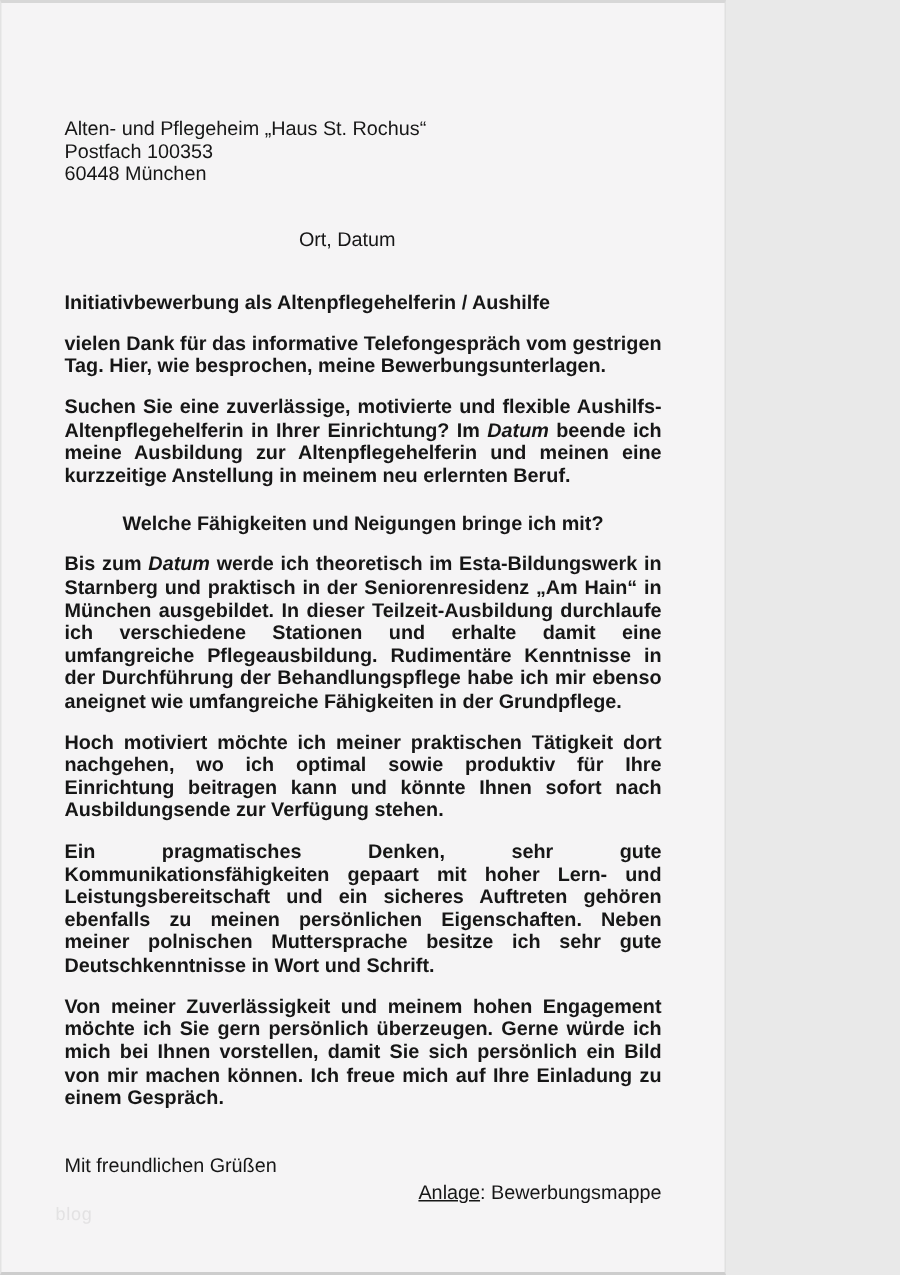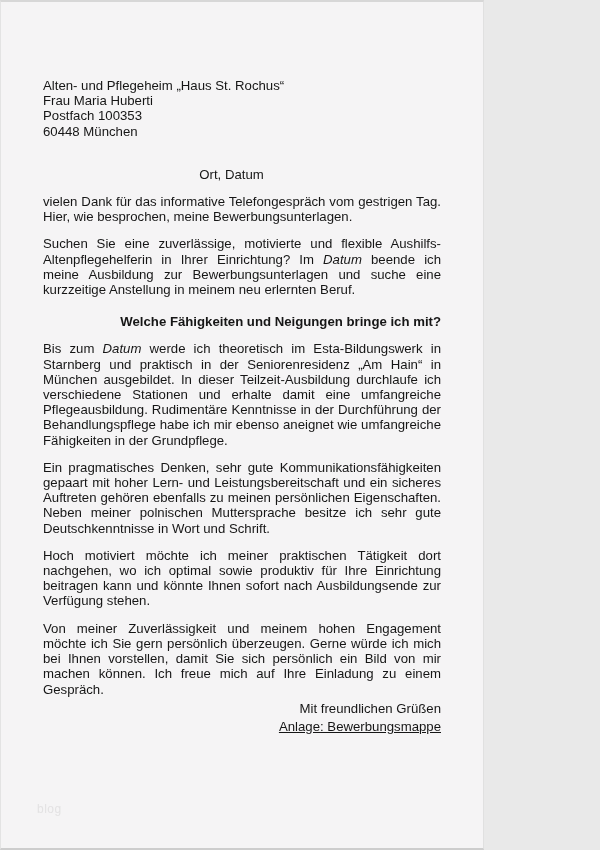--- a/index.html
+++ b/index.html
@@ -40,38 +40,37 @@
   .subject {
     margin-top: 27px;
     font-weight: bold;
   }
   .salutation {
     margin-top: 33px;
   }
   p.para {
     margin: 12px 0 0 0;
     text-align: justify;
+    font-weight: bold;
   }
   .mid-heading {
     margin-top: 17px;
     font-weight: bold;
-    text-align: right;
+    text-align: center;
   }
   .closing {
-    margin-top: 4px;
-    text-align: right;
+    margin-top: 30px;
   }
   .signature {
     margin-top: 20px;
     font-style: italic;
   }
   .enclosure {
     margin-top: 3px;
     text-align: right;
-    text-decoration: underline;
   }
   .enclosure .label {
     text-decoration: underline;
   }
   em.datum {
     font-style: italic;
   }
   .watermark {
     position: absolute;
     left: 36px;
@@ -82,40 +81,40 @@
   }
 </style>
 </head>
 <body>
 
 <div class="page">
   <div class="content">
 
     <div class="recipient">
       <div>Alten- und Pflegeheim „Haus St. Rochus“</div>
-      <div>Frau Maria Huberti</div>
       <div>Postfach 100353</div>
       <div>60448 München</div>
     </div>
 
     <div class="date-line">Ort, Datum</div>
 
+    <div class="subject">Initiativbewerbung als Altenpflegehelferin / Aushilfe</div>
 
 
     <p class="para">vielen Dank für das informative Telefongespräch vom gestrigen Tag. Hier, wie besprochen, meine Bewerbungsunterlagen.</p>
 
-    <p class="para"><span>Suchen Sie eine zuverlässige, motivierte und flexible Aushilfs-Altenpflegehelferin in Ihrer Einrichtung? Im </span><em class="datum">Datum</em><span> beende ich meine Ausbildung zur Bewerbungsunterlagen und suche eine kurzzeitige Anstellung in meinem neu erlernten Beruf.</span></p>
+    <p class="para"><span>Suchen Sie eine zuverlässige, motivierte und flexible Aushilfs-Altenpflegehelferin in Ihrer Einrichtung? Im </span><em class="datum">Datum</em><span> beende ich meine Ausbildung zur Altenpflegehelferin und meinen eine kurzzeitige Anstellung in meinem neu erlernten Beruf.</span></p>
 
     <div class="mid-heading">Welche Fähigkeiten und Neigungen bringe ich mit?</div>
 
     <p class="para"><span>Bis zum </span><em class="datum">Datum</em><span> werde ich theoretisch im Esta-Bildungswerk in Starnberg und praktisch in der Seniorenresidenz „Am Hain“ in München  ausgebildet. In dieser Teilzeit-Ausbildung durchlaufe ich verschiedene Stationen und erhalte damit eine umfangreiche Pflegeausbildung. Rudimentäre Kenntnisse in der Durchführung der Behandlungspflege habe ich mir ebenso aneignet wie umfangreiche Fähigkeiten in der Grundpflege.</span></p>
 
+    <p class="para">Hoch motiviert möchte ich meiner praktischen Tätigkeit dort nachgehen, wo ich optimal sowie produktiv für Ihre Einrichtung beitragen kann und könnte Ihnen sofort nach Ausbildungsende zur Verfügung stehen.</p>
+
     <p class="para">Ein pragmatisches Denken, sehr gute Kommunikationsfähigkeiten gepaart mit hoher Lern- und Leistungsbereitschaft und ein sicheres Auftreten gehören ebenfalls zu meinen persönlichen Eigenschaften. Neben meiner polnischen Muttersprache besitze ich sehr gute Deutschkenntnisse in Wort und Schrift.</p>
-
-    <p class="para">Hoch motiviert möchte ich meiner praktischen Tätigkeit dort nachgehen, wo ich optimal sowie produktiv für Ihre Einrichtung beitragen kann und könnte Ihnen sofort nach Ausbildungsende zur Verfügung stehen.</p>
 
     <p class="para">Von meiner Zuverlässigkeit und meinem hohen Engagement möchte ich Sie gern persönlich überzeugen. Gerne würde ich mich bei Ihnen vorstellen, damit Sie sich persönlich ein Bild von mir machen können. Ich freue mich auf Ihre Einladung zu einem Gespräch.</p>
 
     <div class="closing">Mit freundlichen Grüßen</div>
 
 
     <div class="enclosure"><span class="label">Anlage</span><span>: Bewerbungsmappe</span></div>
 
   </div>
 

